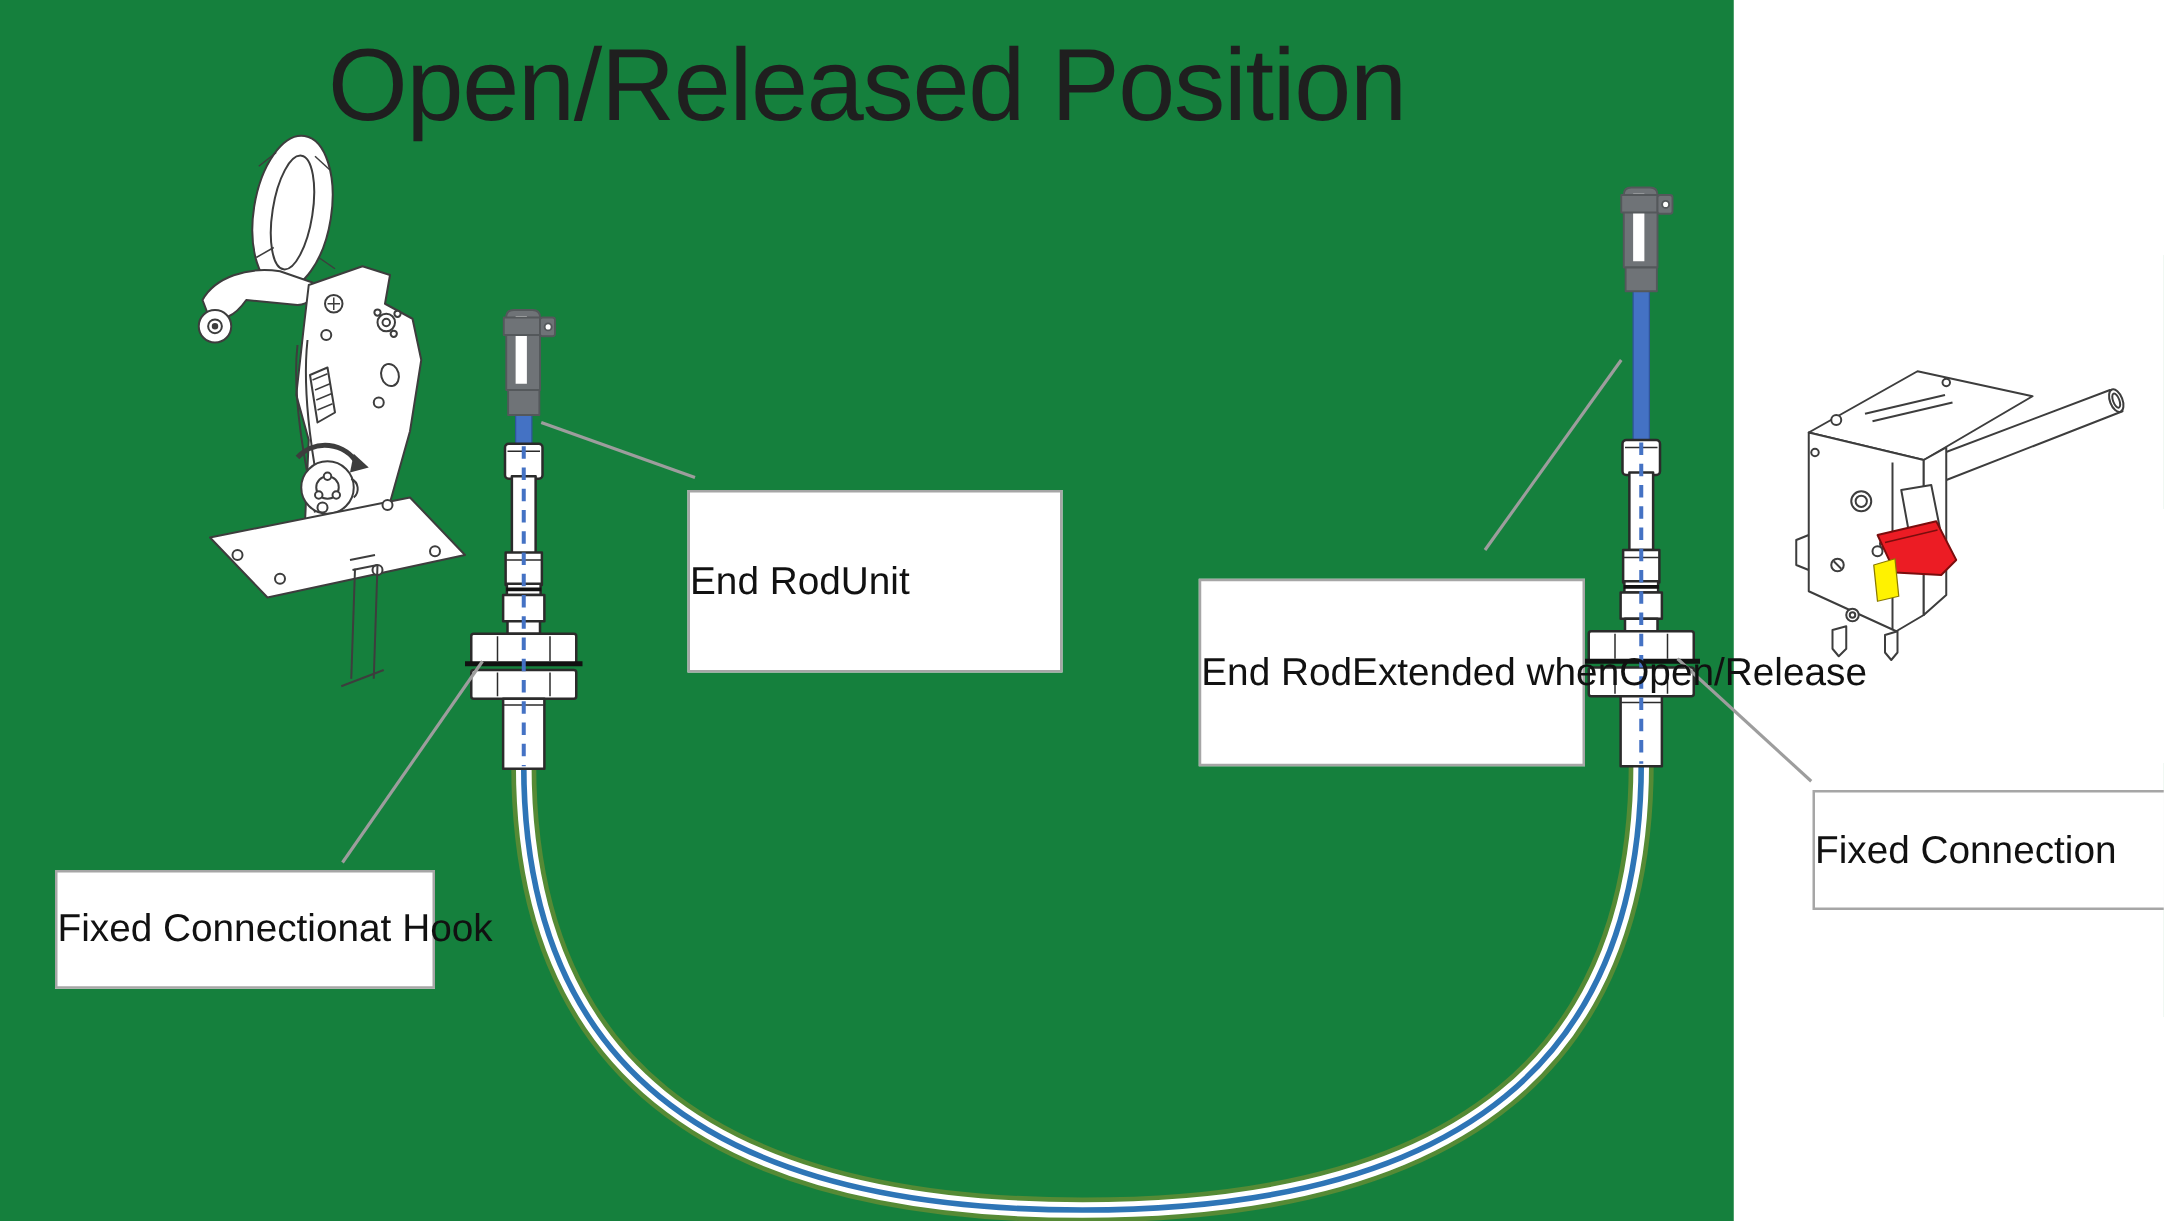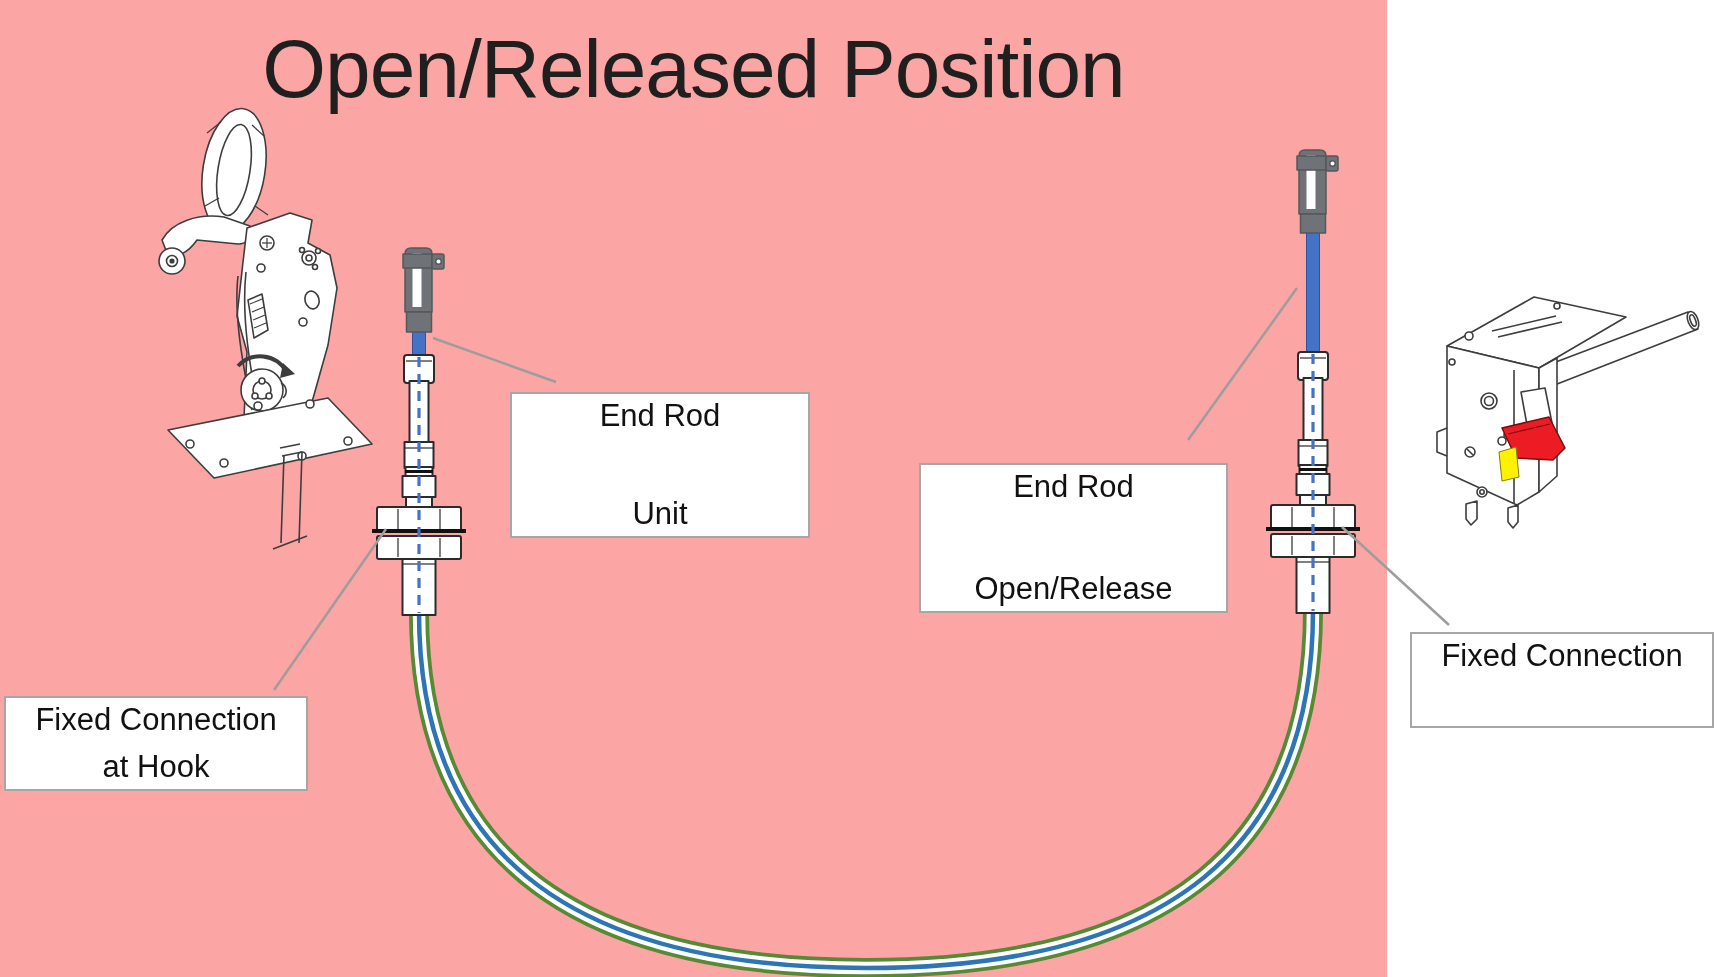--- a/index.html
+++ b/index.html
@@ -1,28 +1,29 @@
 <!DOCTYPE html>
 <html style="--rod-blue: #4472C4; --core-blue: #2E75B6; --conduit-green: #568A35; --clevis-gray: #6F7377; --clevis-dark: #54585B; --leader-gray: #9D9D9D; --box-border-gray: #A6A6A6; --lever-red: #EC1C24; --lever-yellow: #FFF200; --line-dark: #2B2B2B; --text-black: #111111;"><head>
 <meta charset="utf-8">
 <style>
   html,body{margin:0;padding:0;background:#fff;}
   body{width:1731px;height:977px;overflow:hidden;font-family:"Liberation Sans",sans-serif;}
-  .stage{position:relative;width:1387px;height:977px;background:#fca5a5;}
+  .stage{position:relative;width:1387px;height:977px;background:#15803d;}
   svg.canvas{position:absolute;left:0;top:0;width:1731px;height:977px;}
   .title{
     position:absolute;top:26px;left:0;width:100%;text-align:center;
     font-size:82px;font-weight:300;color:#1f1f1f;line-height:1.05;letter-spacing:-1px;
   }
   .callout{
     position:absolute;background:#fff;
     border:2px solid var(--box-border-gray,#A6A6A6);
-    display:flex;flex-direction:column;justify-content:space-between;align-items:center;
+    display:flex;justify-content:flex-start;align-items:center;
     font-size:31px;line-height:1.42;color:var(--text-black,#111);text-align:center;
     box-sizing:border-box;
+    margin-left:40px;
   }
   .callout span{display:block;white-space:nowrap;}
   #callout-retracted{left:510px;top:392px;width:300px;height:146px;}
   #callout-extended{left:919px;top:463px;width:309px;height:150px;}
   #callout-hook{left:4px;top:696px;width:304px;height:95px;}
   #callout-release{left:1410px;top:632px;width:304px;height:96px;}
 </style>
 </head>
 <body>
 
@@ -227,20 +228,21 @@
 
   <div class="title">Open/Released Position</div>
 
   <div class="callout" id="callout-retracted">
     <span>End Rod</span>
     <span>Unit</span>
   </div>
 
   <div class="callout" id="callout-extended">
     <span>End Rod</span>
+    <span>Extended when</span>
     <span>Open/Release</span>
   </div>
 
   <div class="callout" id="callout-hook">
     <span>Fixed Connection</span>
     <span>at Hook</span>
   </div>
 
   <div class="callout" id="callout-release">
     <span>Fixed Connection</span>

